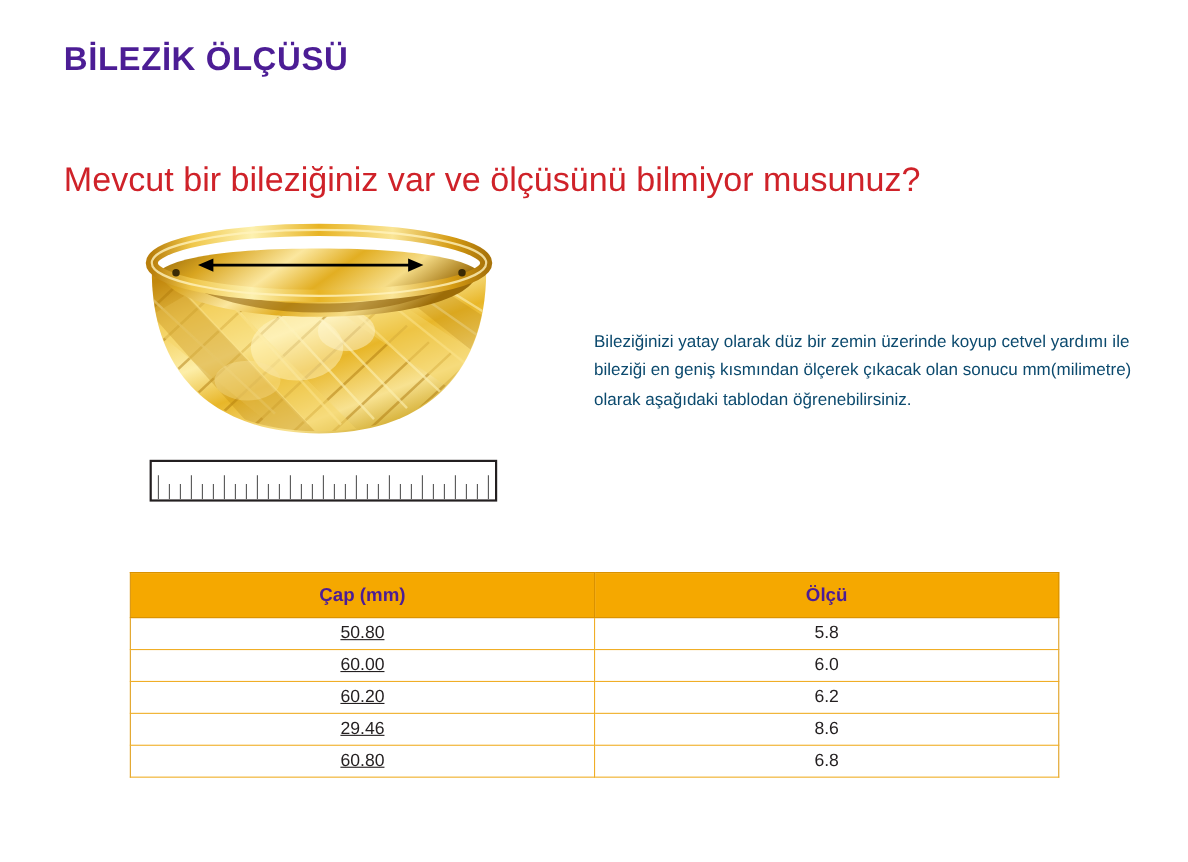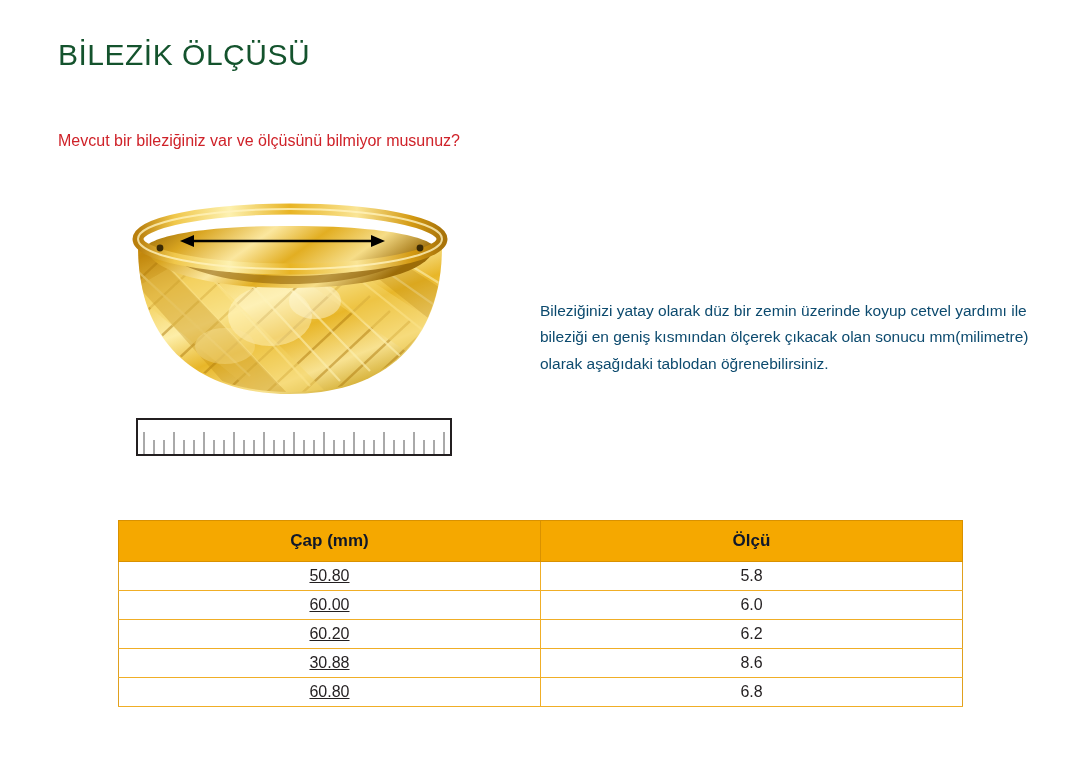--- a/index.html
+++ b/index.html
@@ -20,32 +20,32 @@
     position: absolute;
     inset: 0;
   }
 
   
   .page-title {
     position: absolute;
     left: 58px;
     top: 38px;
     font-size: 30px;
-    font-weight: normal;
+    font-weight: bold;
     letter-spacing: 0.5px;
-    color: #14532d;
+    color: #4c1d95;
     white-space: nowrap;
   }
 
   
   .question {
     position: absolute;
     left: 58px;
-    top: 132px;
-    font-size: 16px;
+    top: 146px;
+    font-size: 31px;
     color: #cf2229;
     white-space: nowrap;
     font-weight: normal;
   }
 
   
   .illu {
     position: absolute;
     left: 120px;
     top: 196px;
@@ -102,21 +102,21 @@
     width: 845px;
   }
   table.size-table {
     border-collapse: collapse;
     width: 100%;
     table-layout: fixed;
     font-size: 16px;
   }
   table.size-table th {
     background: #f5a800;
-    color: #0f172a;
+    color: #4c1d95;
     font-weight: bold;
     font-size: 17px;
     height: 38px;
     border: 1px solid #d99100;
     text-align: center;
   }
   table.size-table td {
     height: 26px;
     border: 1px solid #f0ae26;
     text-align: center;
@@ -296,21 +296,21 @@
         </tr>
         <tr>
           <td>60.00</td>
           <td>6.0</td>
         </tr>
         <tr>
           <td>60.20</td>
           <td>6.2</td>
         </tr>
         <tr>
-          <td>30.88</td>
+          <td>29.46</td>
           <td>8.6</td>
         </tr>
         <tr>
           <td>60.80</td>
           <td>6.8</td>
         </tr>
       </tbody>
     </table>
   </div>
 

